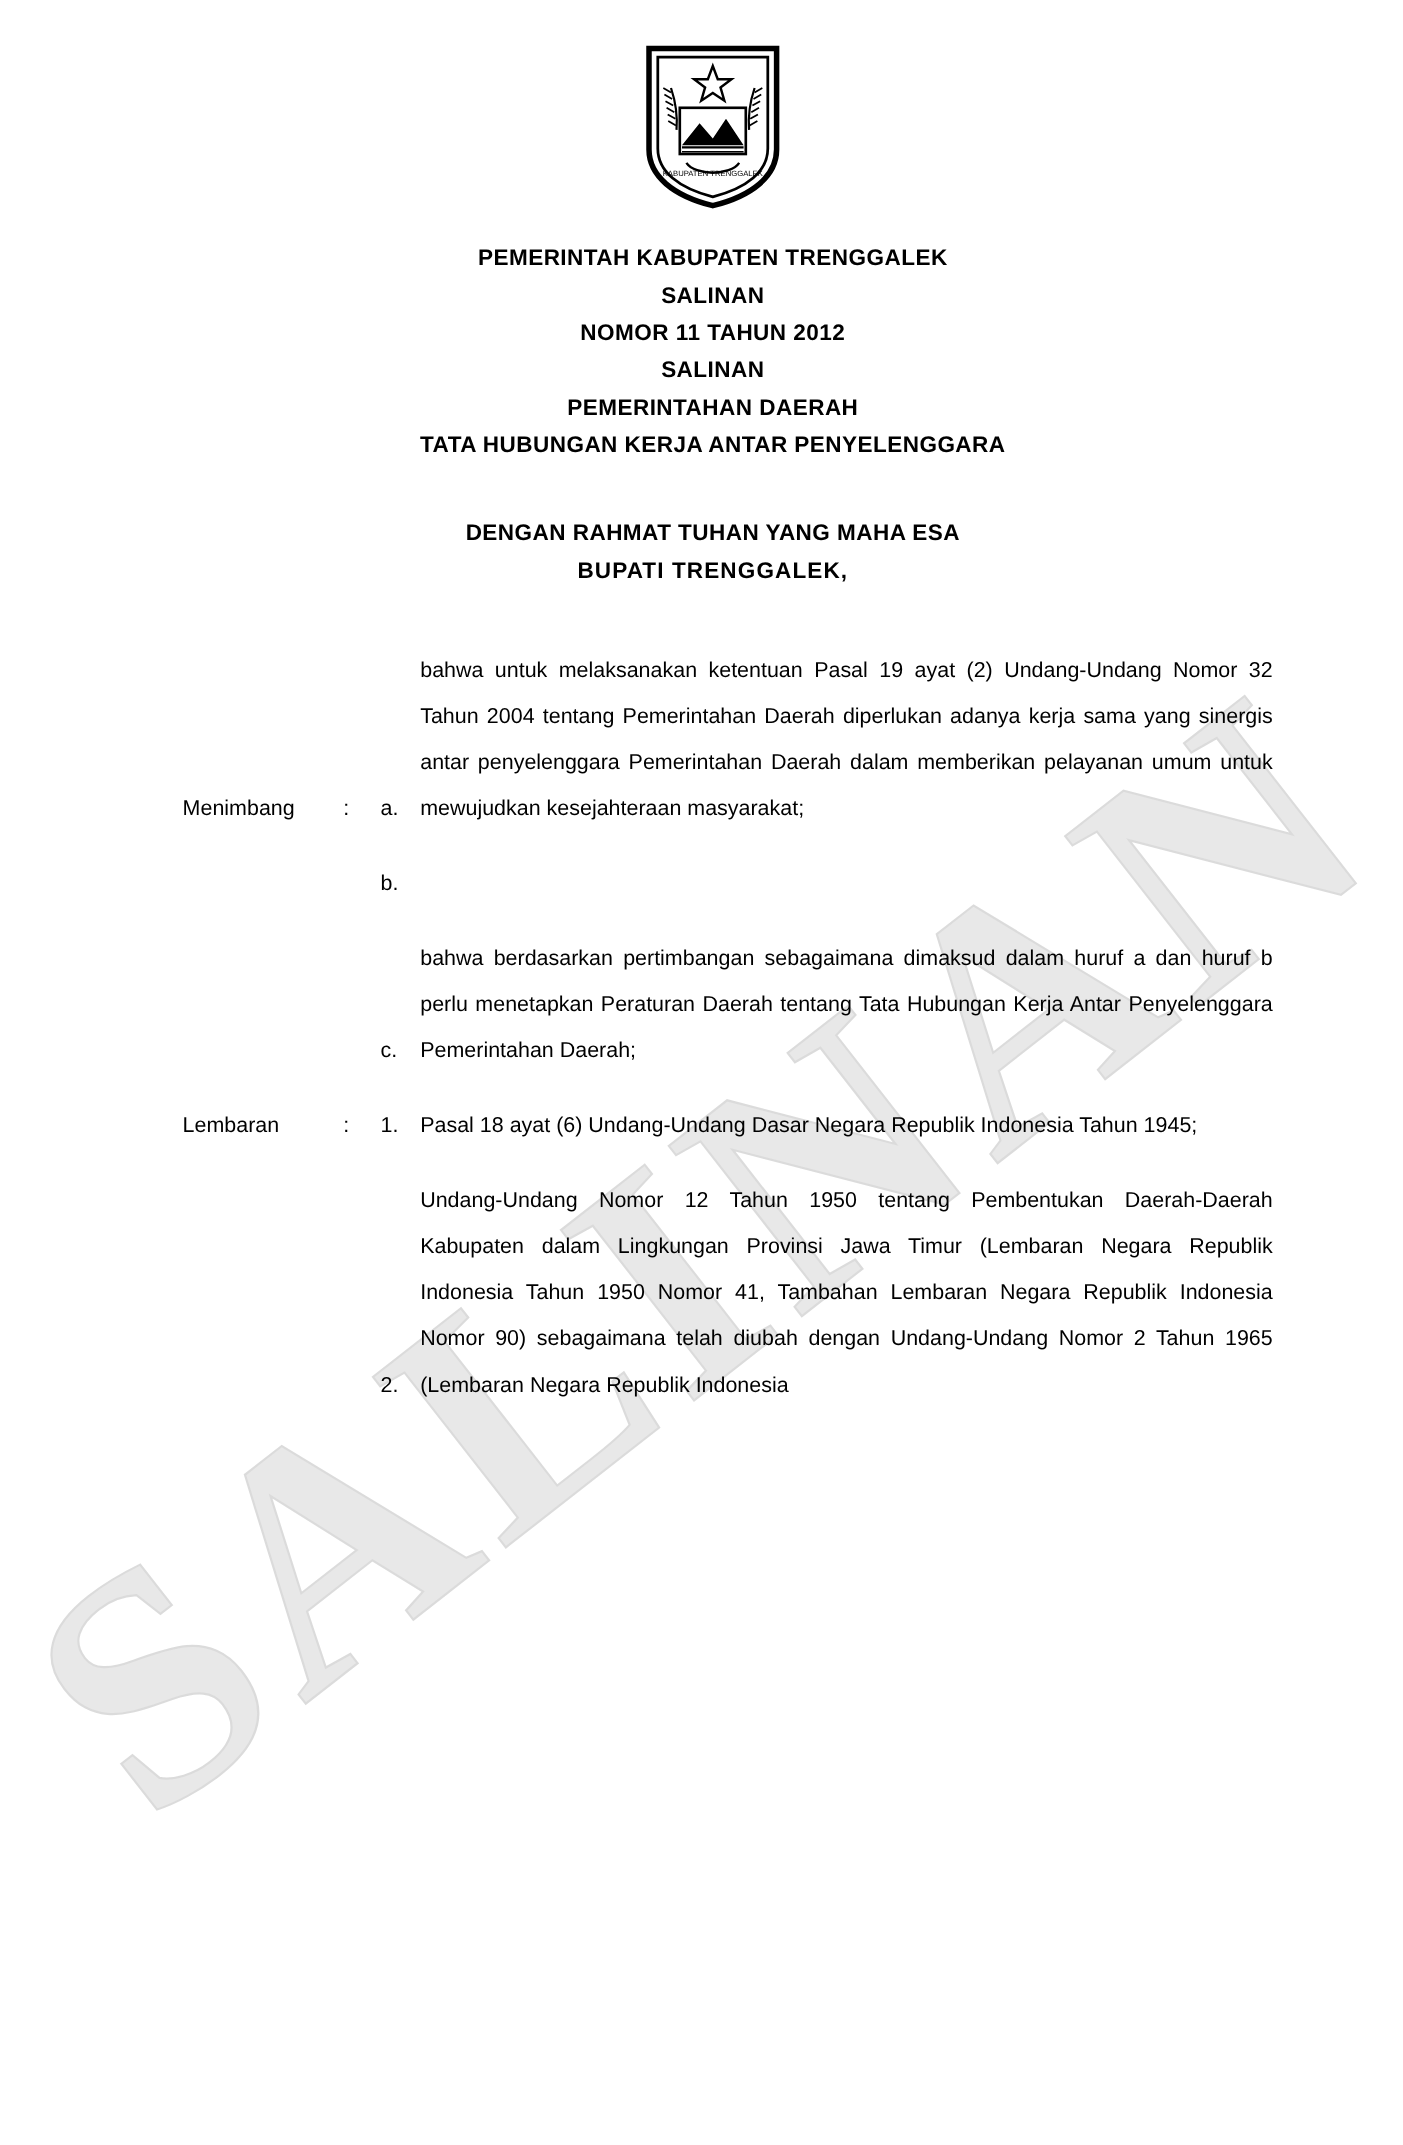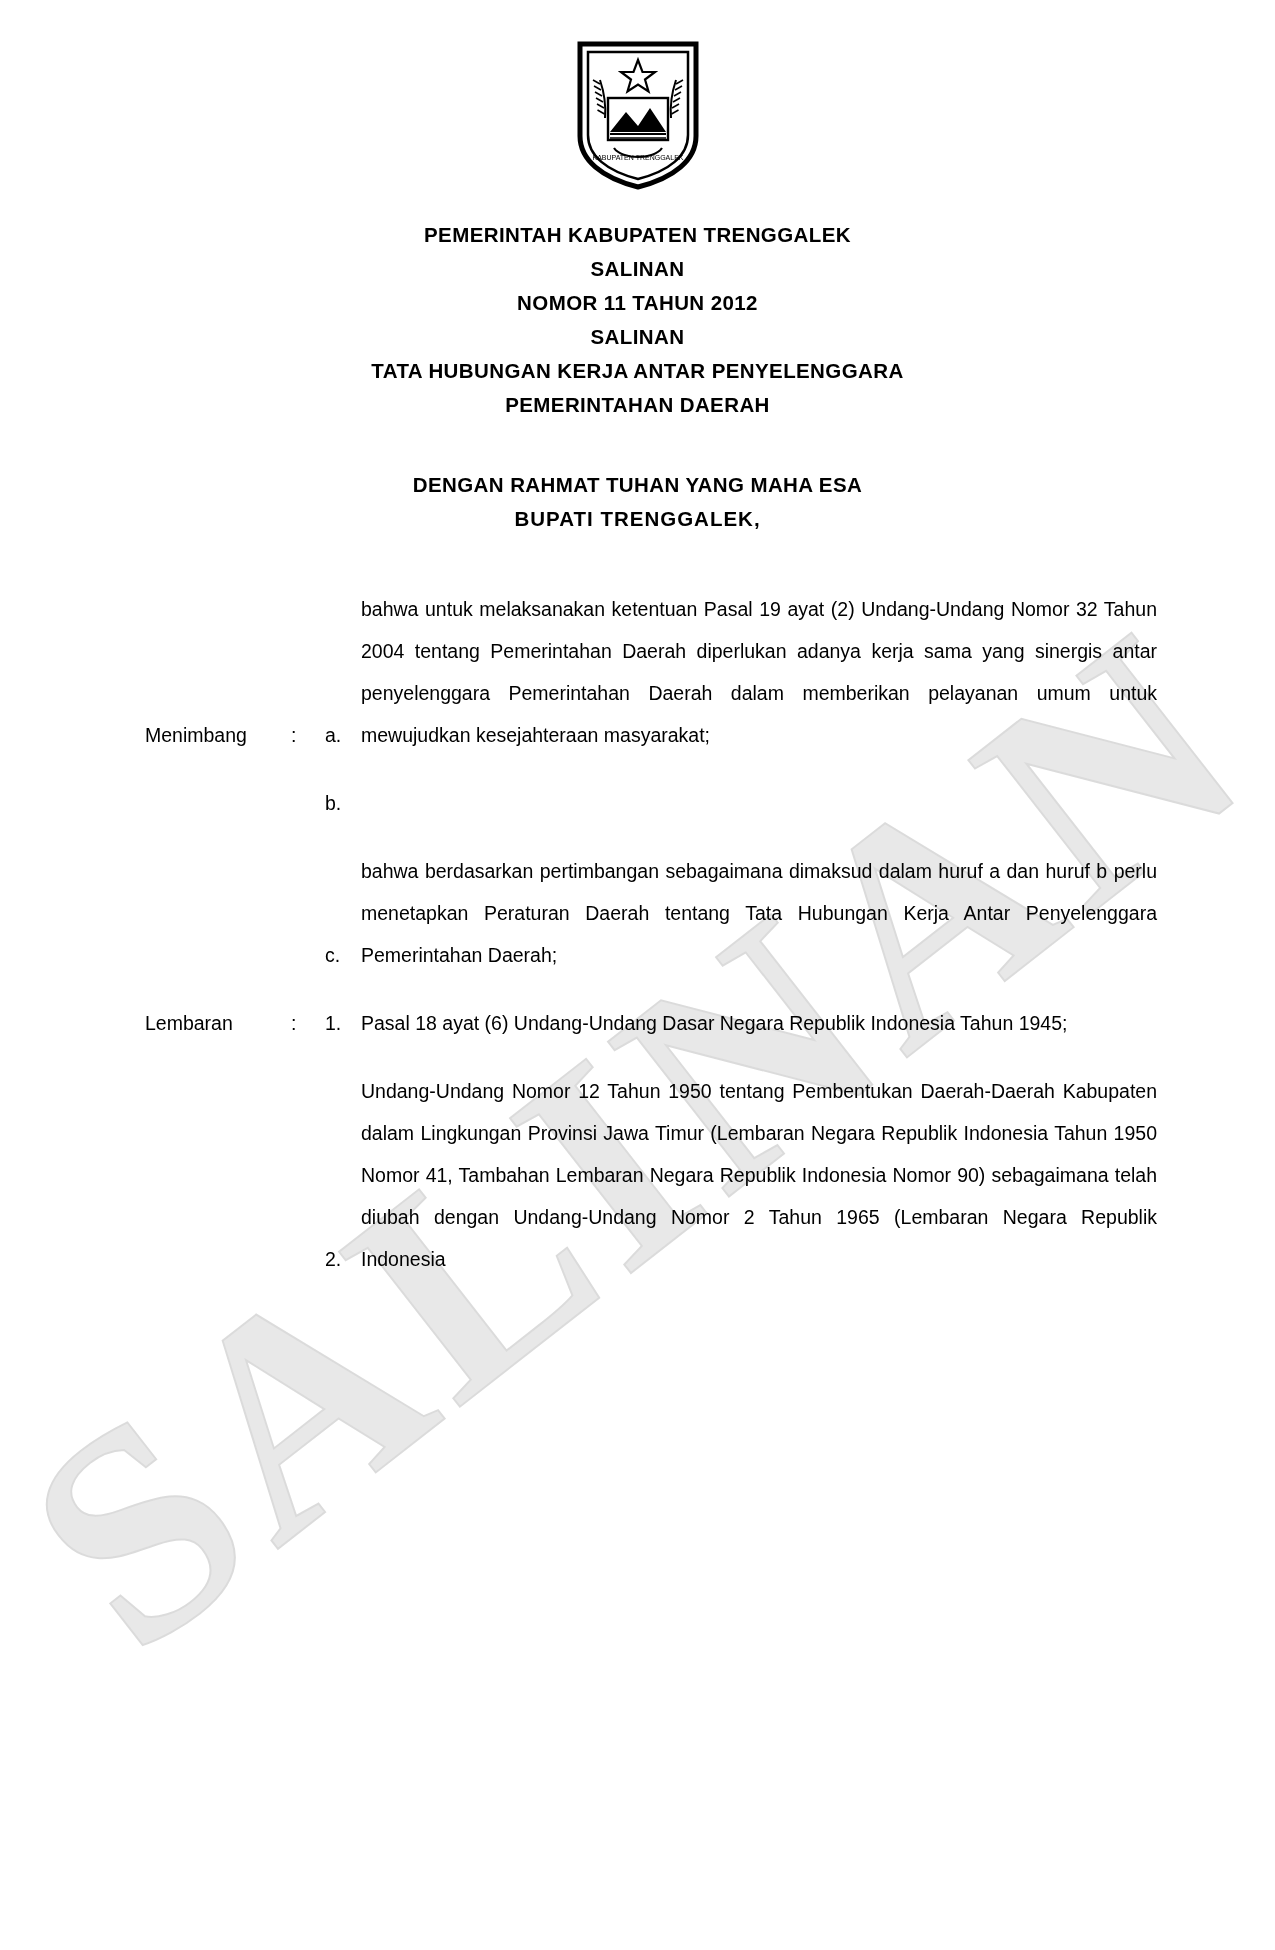--- a/index.html
+++ b/index.html
@@ -34,20 +34,21 @@
     color: #e6e6e6;
     -webkit-text-stroke: 2px #d8d8d8;
     white-space: nowrap;
     pointer-events: none;
     z-index: 0;
     opacity: 0.9;
   }
   .content {
     position: relative;
     z-index: 2;
+    padding-left: 21px;
   }
   
   .emblem-wrap {
     display: flex;
     justify-content: center;
     padding-top: 40px;
   }
   .emblem {
     width: 128px;
     height: 150px;
@@ -152,22 +153,22 @@
         <path d="M40 108 C48 120 80 120 88 108" fill="none" stroke="#000000" stroke-width="2.2"></path>
         <text x="64" y="120" font-family="Liberation Sans, sans-serif" font-size="7" text-anchor="middle" fill="#000000">KABUPATEN TRENGGALEK</text>
       </svg>
     </div>
 
     <div class="title-block">
       <div class="title-line">PEMERINTAH KABUPATEN TRENGGALEK</div>
       <div class="title-line">SALINAN</div>
       <div class="title-line">NOMOR 11 TAHUN  2012</div>
       <div class="title-line">SALINAN</div>
+      <div class="title-line">PEMERINTAHAN DAERAH</div>
       <div class="title-line">TATA HUBUNGAN KERJA ANTAR  PENYELENGGARA</div>
-      <div class="title-line">PEMERINTAHAN DAERAH</div>
       <div class="title-line spaced-top">DENGAN RAHMAT TUHAN YANG MAHA ESA</div>
       <div class="title-line bupati">BUPATI  TRENGGALEK,</div>
     </div>
 
     <div class="recitals">
 
       <div class="rec-row">
         <div class="rec-label">Menimbang</div>
         <div class="rec-colon">:</div>
         <div class="rec-marker">a.</div>

